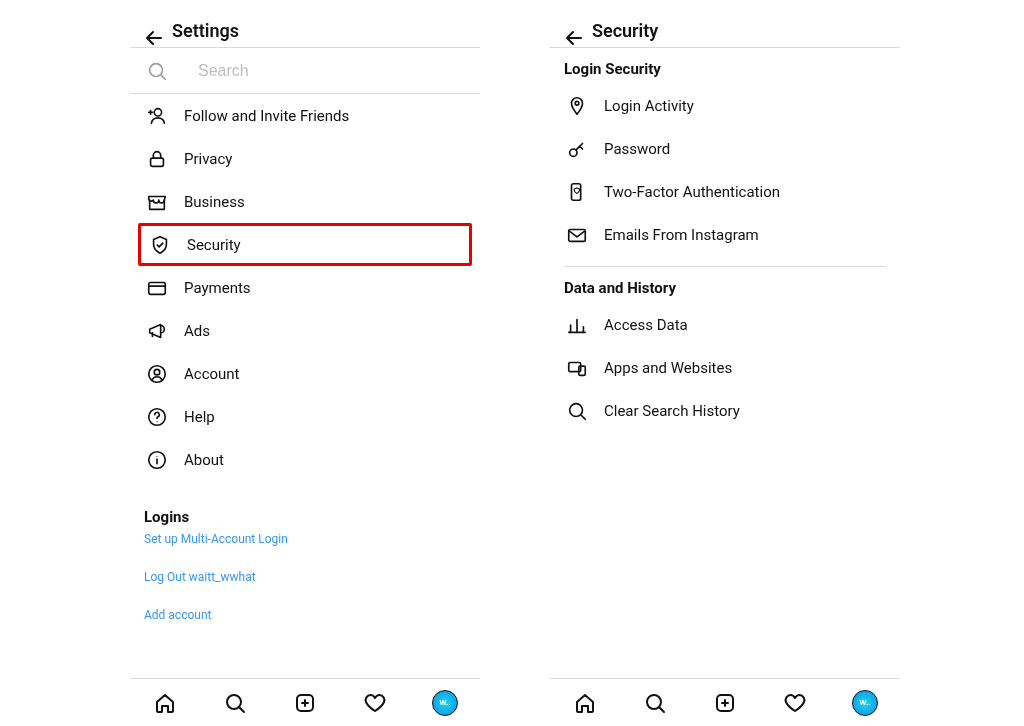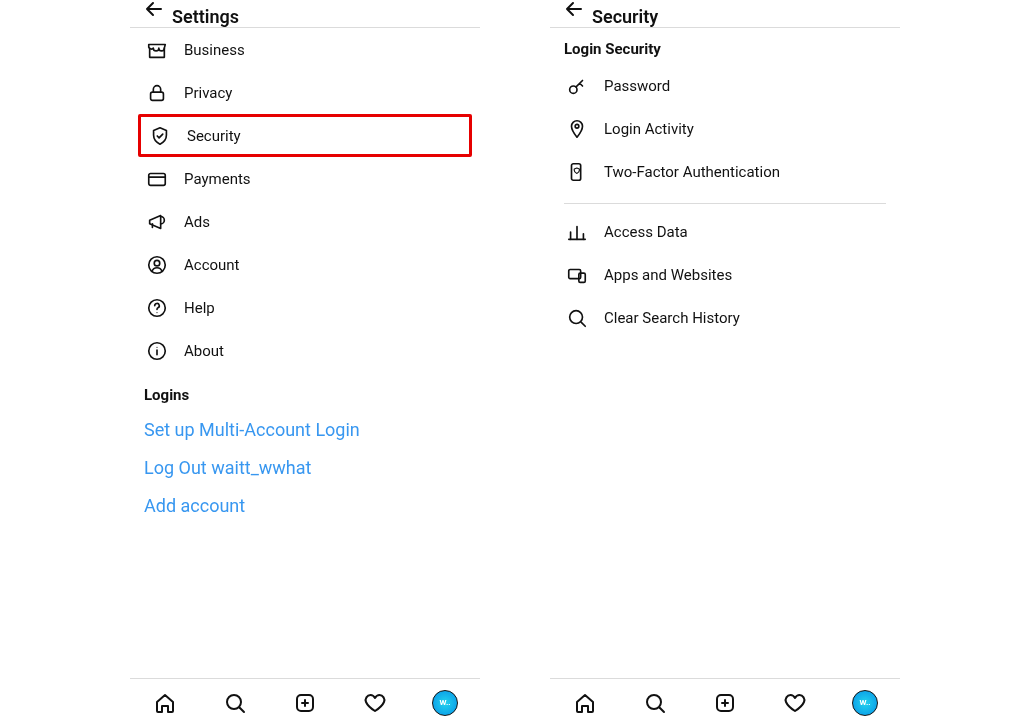--- a/index.html
+++ b/index.html
@@ -19,24 +19,25 @@
   .phone {
     position: relative;
     width: 350px;
     height: 726px;
     background: #fff;
   }
   .phone-left { margin-left: 130px; }
   .phone-right { margin-left: 70px; }
   .header {
     display: flex;
-    align-items: flex-end;
+    align-items: flex-start;
     height: 28px;
     border-bottom: 1px solid #dbdbdb;
     padding: 0 6px;
+    margin-top: 20px;
   }
   .back-btn {
     width: 36px; height: 36px;
     display: flex; align-items: center; justify-content: center;
   }
   .header-title {
     font-size: 18px;
     font-weight: 600;
   }
   .search-row {
@@ -68,30 +69,29 @@
   .icon-slot {
     width: 26px; height: 26px;
     display: inline-flex; align-items: center; justify-content: center;
     margin-right: 14px;
     flex-shrink: 0;
   }
   .icon-slot svg { width: 22px; height: 22px; stroke: #111; stroke-width: 1.8; fill: none; stroke-linecap: round; stroke-linejoin: round; }
   .section-title {
     font-size: 15px;
     font-weight: 700;
-    margin-top: 14px;
+    margin-top: 27px;
     margin-bottom: 6px;
   }
   .sec-right .section-title { margin-top: 12px; }
   .link-row {
     color: #3897f0;
-    font-size: 18px;
+    font-size: 12px;
     height: 38px;
     display: flex;
-    align-items: center;
     cursor: pointer;
   }
   .divider {
     border-top: 1px solid #dbdbdb;
     margin: 10px 0 6px 0;
   }
   .highlight-box {
     border: 3px solid #e60000;
     border-radius: 2px;
     margin: 0 -6px;
@@ -130,37 +130,54 @@
   <div class="phone phone-left">
     <div class="header">
       <div class="back-btn">
         <svg viewBox="0 0 24 24" width="24" height="24">
             <path d="M19 12H5M11 6l-6 6 6 6" stroke="#111" stroke-width="2" fill="none" stroke-linecap="round" stroke-linejoin="round"></path>
           </svg>
       </div>
       <div class="header-title">Settings</div>
     </div>
 
+    <div class="search-row">
+      <span class="icon-slot">
+        <svg viewBox="0 0 24 24">
+            <circle cx="11" cy="11" r="7"></circle>
+            <path d="M21 21l-4.3-4.3"></path>
+          </svg>
+      </span>
+      <input class="search-input" placeholder="Search" style="">
+    </div>
 
     <div class="content" id="left-list">
         <div class="row">
     <span class="icon-slot">
             <svg viewBox="0 0 24 24">
+              <use href="#i-invite"></use>
+            </svg>
+          </span>
+    <span>Follow and Invite Friends</span>
+  </div>
+        <div class="row">
+    <span class="icon-slot">
+            <svg viewBox="0 0 24 24">
+              <use href="#i-lock"></use>
+            </svg>
+          </span>
+    <span>Privacy</span>
+  </div>
+        <div class="row">
+    <span class="icon-slot">
+            <svg viewBox="0 0 24 24">
               <use href="#i-store"></use>
             </svg>
           </span>
     <span>Business</span>
-  </div>
-        <div class="row">
-    <span class="icon-slot">
-            <svg viewBox="0 0 24 24">
-              <use href="#i-lock"></use>
-            </svg>
-          </span>
-    <span>Privacy</span>
   </div>
         <div class="row highlight-box">
     <span class="icon-slot">
             <svg viewBox="0 0 24 24">
               <use href="#i-shield"></use>
             </svg>
           </span>
     <span>Security</span>
   </div>
         <div class="row">
@@ -252,42 +269,51 @@
           </svg>
       </div>
       <div class="header-title">Security</div>
     </div>
 
     <div class="content sec-right" id="right-list">
         <div class="section-title">Login Security</div>
         <div class="row">
     <span class="icon-slot">
             <svg viewBox="0 0 24 24">
+              <use href="#i-pin"></use>
+            </svg>
+          </span>
+    <span>Login Activity</span>
+  </div>
+        <div class="row">
+    <span class="icon-slot">
+            <svg viewBox="0 0 24 24">
               <use href="#i-key"></use>
             </svg>
           </span>
     <span>Password</span>
   </div>
         <div class="row">
     <span class="icon-slot">
             <svg viewBox="0 0 24 24">
-              <use href="#i-pin"></use>
-            </svg>
-          </span>
-    <span>Login Activity</span>
-  </div>
-        <div class="row">
-    <span class="icon-slot">
-            <svg viewBox="0 0 24 24">
               <use href="#i-phoneshield"></use>
             </svg>
           </span>
     <span>Two-Factor Authentication</span>
   </div>
+        <div class="row">
+    <span class="icon-slot">
+            <svg viewBox="0 0 24 24">
+              <use href="#i-mail"></use>
+            </svg>
+          </span>
+    <span>Emails From Instagram</span>
+  </div>
         <div class="divider"></div>
+        <div class="section-title">Data and History</div>
         <div class="row">
     <span class="icon-slot">
             <svg viewBox="0 0 24 24">
               <use href="#i-bars"></use>
             </svg>
           </span>
     <span>Access Data</span>
   </div>
         <div class="row">
     <span class="icon-slot">

